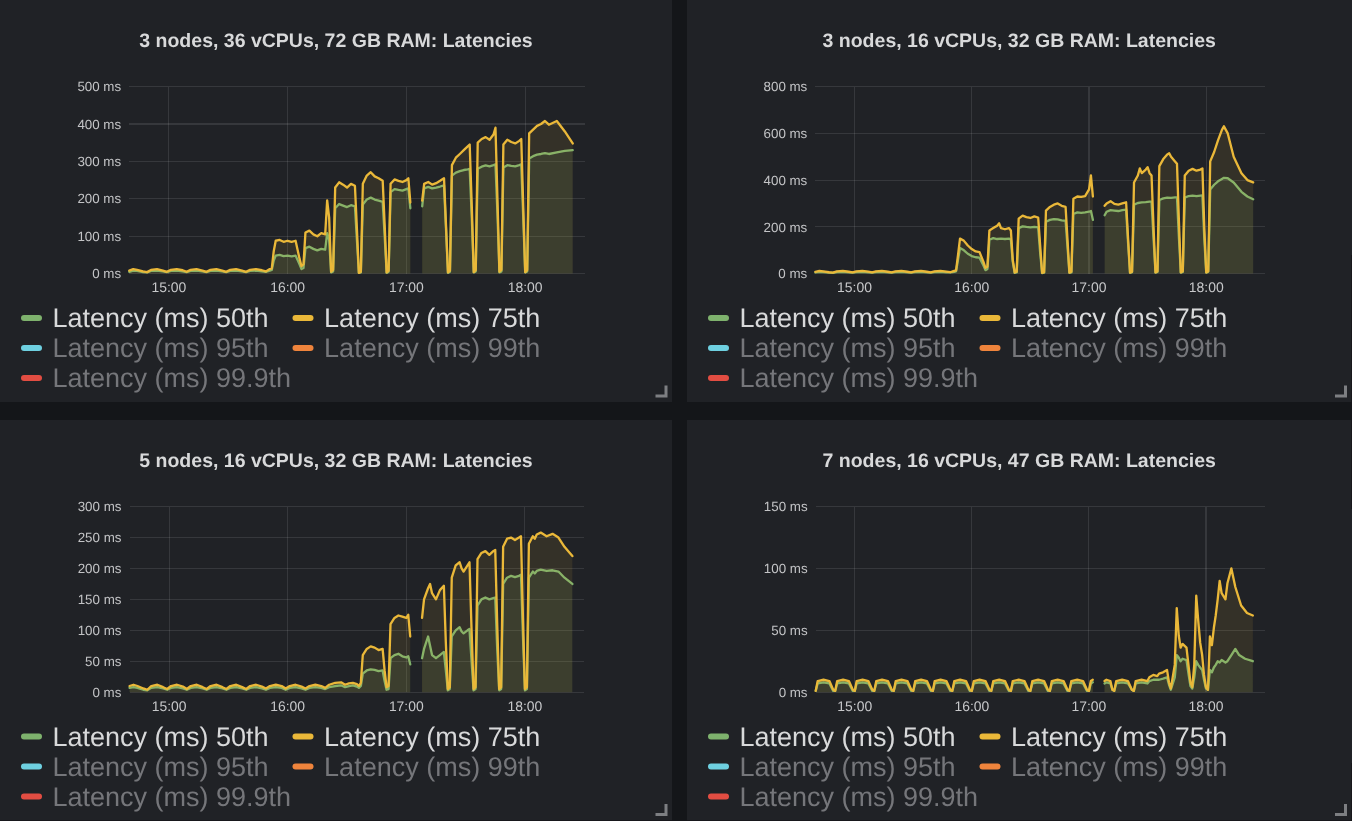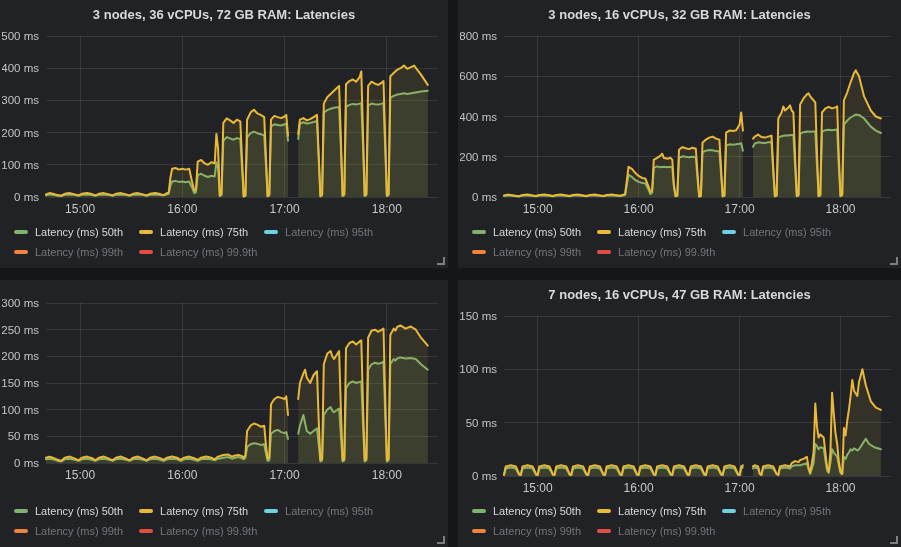--- a/index.html
+++ b/index.html
@@ -1,24 +1,24 @@
 <!DOCTYPE html>
 <html><head>
 <meta charset="utf-8">
 <style>
   html,body{margin:0;padding:0;background:#141619;width:901px;height:547px;overflow:hidden;
     font-family:"Liberation Sans","DejaVu Sans",sans-serif;-webkit-font-smoothing:antialiased;}
   .dashboard{width:901px;height:547px;display:grid;grid-template-columns:448px 443px;
     grid-template-rows:268px 267px;column-gap:10px;row-gap:12px;background:#141619;}
   .panel{background:#202226;position:relative;display:flex;flex-direction:column;overflow:hidden;}
-  .panel-title{margin:0;padding:7px 4px 3px 4px;text-align:center;font-size:13px;font-weight:700;
+  .panel-title{margin:12px;padding:7px 4px 3px 4px;text-align:center;font-size:13px;font-weight:700;
     color:#d8d9da;height:16px;line-height:16px;cursor:pointer;}
   .plot-wrap{flex:1 1 auto;position:relative;min-height:0;margin:0 2px;}
   .plot-wrap svg{position:absolute;inset:0;width:100%;height:100%;display:block;}
-  .legend{flex:0 0 auto;margin:1px 6px 6px 14px;font-size:11px;line-height:20px;text-decoration:underline;}
+  .legend{flex:0 0 auto;margin:1px 6px 6px 14px;font-size:18px;line-height:20px;text-decoration:underline;}
   .legend-item{display:inline-block;margin-right:16px;white-space:nowrap;cursor:pointer;}
   .legend-swatch{display:inline-block;width:14px;height:4px;border-radius:2px;vertical-align:middle;
     margin-right:7px;position:relative;top:-1px;}
   .legend-label-on{color:#d8d9da;}
   .legend-label-off{color:#75767a;}
   .axis-text{fill:#c3c4c6;font-size:11.5px;font-family:"Liberation Sans","DejaVu Sans",sans-serif;}
   .xaxis-text{fill:#c7c8ca;font-size:12px;font-family:"Liberation Sans","DejaVu Sans",sans-serif;}
   .gridline{stroke:rgba(255,255,255,0.10);stroke-width:1;shape-rendering:crispEdges;}
   .resize-handle{position:absolute;right:2px;bottom:2px;width:12px;height:12px;cursor:nwse-resize;}
 </style>
@@ -99,20 +99,21 @@
           <path d="M293.0,112.6L294.7,110.6L298.1,108.6L301.4,111.0L304.8,111.6L308.2,110.6L311.5,109.6L313.2,140.8L314.9,170.2L316.6,169.4L318.3,92.5L321.6,86.5L323.3,80.4L325.0,84.5L328.4,81.4L330.0,79.4L331.7,84.5L333.4,86.5L335.1,130.8L336.8,170.0L338.5,169.0L340.1,78.4L343.5,72.4L346.9,68.4L348.6,67.4L350.2,70.4L353.6,74.4L355.3,76.4L357.0,126.7L358.6,170.0L360.3,169.0L362.0,86.5L365.4,82.4L368.7,80.8L372.1,82.4L375.5,81.4L377.2,80.4L378.8,130.8L380.5,170.0L382.2,169.0L383.9,74.4L387.3,66.3L390.6,56.3L394.0,47.2L395.7,44.2L399.0,50.3L404.1,70.4L410.8,84.5L415.9,90.5L420.9,92.5" fill="none" stroke="#EAB839" stroke-width="2" stroke-linejoin="round" stroke-linecap="round"></path>
         </svg>
       </div>
     <div class="legend"><span class="legend-item"><span class="legend-swatch" style="background: rgb(126, 178, 109);"></span><span class="legend-label-on">Latency (ms) 50th</span></span><span class="legend-item"><span class="legend-swatch" style="background: rgb(234, 184, 57);"></span><span class="legend-label-on">Latency (ms) 75th</span></span><span class="legend-item"><span class="legend-swatch" style="background: rgb(110, 208, 224);"></span><span class="legend-label-off">Latency (ms) 95th</span></span><span class="legend-item"><span class="legend-swatch" style="background: rgb(239, 132, 60);"></span><span class="legend-label-off">Latency (ms) 99th</span></span><span class="legend-item"><span class="legend-swatch" style="background: rgb(226, 77, 66);"></span><span class="legend-label-off">Latency (ms) 99.9th</span></span></div>
     <svg class="resize-handle" viewBox="0 0 12 12">
         <path d="M10 3 L10 10 L3 10" stroke="#7d7f82" stroke-width="2" fill="none"></path>
       </svg>
   </section>
 
   <section class="panel">
+    <h2 class="panel-title">5 nodes, 16 vCPUs, 32 GB RAM: Latencies</h2>
     <div class="plot-wrap">
         <svg viewBox="0 0 444 194">
           <line x1="44" x2="436" y1="170" y2="170" class="gridline"></line>
           <text x="37" y="174" text-anchor="end" class="axis-text">0 ms</text>
           <line x1="44" x2="436" y1="143.33333333333334" y2="143.33333333333334" class="gridline"></line>
           <text x="37" y="147.33333333333334" text-anchor="end" class="axis-text">50 ms</text>
           <line x1="44" x2="436" y1="116.66666666666667" y2="116.66666666666667" class="gridline"></line>
           <text x="37" y="120.66666666666667" text-anchor="end" class="axis-text">100 ms</text>
           <line x1="44" x2="436" y1="90" y2="90" class="gridline"></line>
           <text x="37" y="94" text-anchor="end" class="axis-text">150 ms</text>

